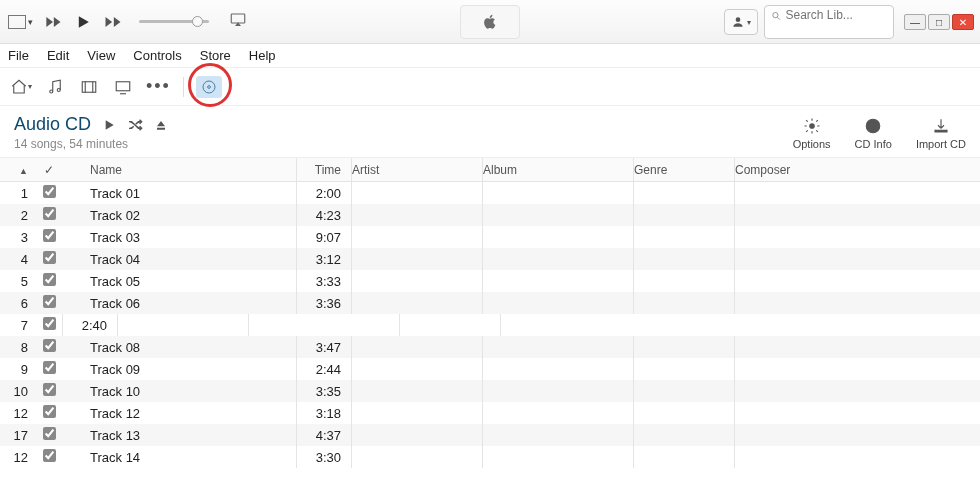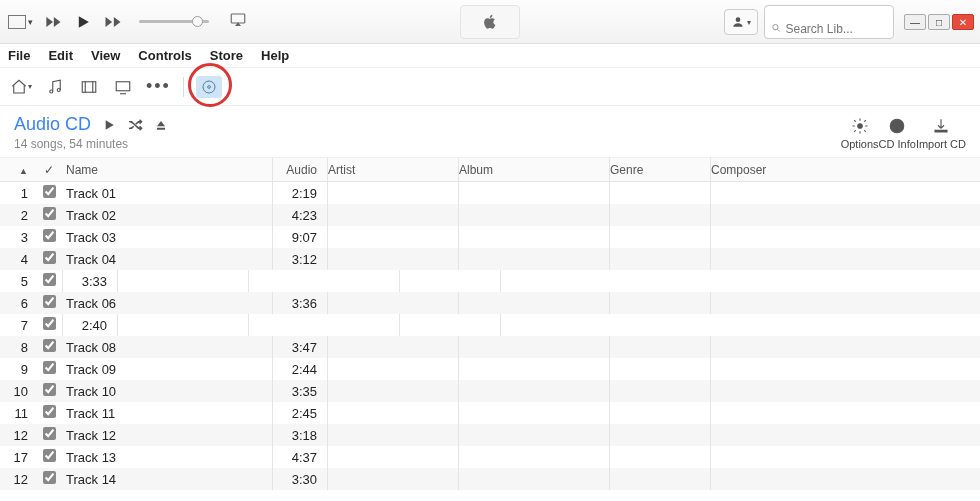--- a/index.html
+++ b/index.html
@@ -19,57 +19,57 @@
   .vol-track { width:70px; height:3px; background:#bbb; border-radius:2px; position:relative;}
   .vol-thumb { position:absolute; right:6px; top:-4px; width:11px; height:11px; border-radius:50%; background:#fafafa; border:1px solid #999;}
   .airplay { margin-left:10px; color:#666;}
   .airplay svg{width:18px;height:18px;}
   .logo-center { position:absolute; left:50%; top:50%; transform:translate(-50%,-50%); width:60px; height:34px; background:#f7f7f7; border:1px solid #e4e4e4; border-radius:4px; display:flex; align-items:center; justify-content:center;}
   .logo-center svg{width:18px;height:18px;fill:#6d6d6d;}
   .pb-right { position:absolute; right:6px; top:0; height:44px; display:flex; align-items:center; gap:6px;}
   .acct-btn { width:34px; height:26px; border:1px solid #ccc; border-radius:4px; background:#fafafa; display:flex; align-items:center; justify-content:center; gap:2px; cursor:pointer;}
   .acct-btn svg{width:14px;height:14px;fill:#555;}
   .acct-btn .caret{font-size:8px;color:#555;}
-  .search { width:130px; height:24px; border:1px solid #ccc; border-radius:4px; background:#fff; display:flex; align-items:flex-start; padding:16px 6px; gap:4px;}
+  .search { width:130px; height:24px; border:1px solid #ccc; border-radius:4px; background:#fff; display:flex; align-items:flex-end; padding:16px 6px; gap:4px;}
   .search svg{width:12px;height:12px;fill:#888;stroke:#888;}
   .search input{border:none;outline:none;font-size:12px;width:100%;color:#333;}
   .win-btns{display:flex;gap:2px;margin-left:4px;}
   .win-btn{width:22px;height:16px;border:1px solid #aaa;border-radius:2px;display:flex;align-items:center;justify-content:center;font-size:10px;cursor:pointer;}
   .wb-min{background:#efefef;color:#333;}
   .wb-max{background:#efefef;color:#333;}
   .wb-close{background:#e74b3c;color:#fff;border-color:#c03a2b;}
   
   .menu-bar{height:24px;display:flex;align-items:center;gap:18px;padding:0 8px;border-bottom:1px solid #eee;font-size:13px;color:#222;}
-  .menu-item{cursor:pointer;font-weight:bold;}
+  .menu-item{cursor:pointer;}
   
   .view-bar{height:38px;display:flex;align-items:center;gap:12px;padding:0 10px;border-bottom:1px solid #eee;position:relative;}
   .vb-ico{width:22px;height:22px;display:flex;align-items:center;justify-content:center;color:#555;cursor:pointer;}
   .vb-ico svg{width:18px;height:18px;stroke:#555;fill:none;stroke-width:1.5;}
   .more-dots{font-size:18px;letter-spacing:2px;color:#555;cursor:pointer;}
   .cd-tab{width:26px;height:22px;background:#cfe5f5;border-radius:3px;display:flex;align-items:center;justify-content:center;cursor:pointer;}
   .cd-tab svg{width:16px;height:16px;stroke:#4a7fa5;fill:none;stroke-width:1.5;}
   .red-circle{position:absolute;left:188px;top:-5px;width:44px;height:44px;border:3px solid #d33; border-radius:50%;pointer-events:none;}
   
   .cd-header{display:flex;align-items:flex-start;justify-content:space-between;padding:8px 14px 6px 14px;border-bottom:1px solid #eee;}
   .cd-left{display:flex;flex-direction:column;gap:2px;}
   .cd-title-row{display:flex;align-items:center;gap:10px;}
-  .cd-title{font-size:18px;color:#3b82f6;}
+  .cd-title{font-size:18px;color:#0c4a6e;}
   .cd-ctl{color:#555;cursor:pointer;display:inline-flex;}
   .cd-ctl svg{width:16px;height:16px;fill:#555;}
   .cd-sub{font-size:12px;color:#888;}
-  .cd-right{display:flex;align-items:center;padding-top:2px;}
+  .cd-right{display:flex;gap:24px;align-items:center;padding-top:2px;}
   .opt{display:flex;flex-direction:column;align-items:center;gap:2px;font-size:11px;color:#444;cursor:pointer;}
   .opt .oi{width:20px;height:20px;display:flex;align-items:center;justify-content:center;}
   .opt .oi svg{width:18px;height:18px;fill:#555;stroke:#555;}
   
   .tbl{font-size:13px;color:#222;}
   .thead{display:flex;align-items:center;height:24px;border-bottom:1px solid #e4e4e4;background:#fafafa;font-size:12px;color:#555;}
   .col-num{width:36px;text-align:right;padding-right:8px;}
   .col-chk{width:26px;text-align:center;}
-  .col-name{width:210px;padding-left:4px;}
+  .col-name{width:210px;padding-left:4px;margin-left:24px;}
   .col-time{width:54px;text-align:right;padding-right:10px;}
   .col-artist{width:130px;}
   .col-album{width:150px;}
   .col-genre{width:100px;}
   .col-composer{flex:1;}
   .thead .sort{font-size:9px;margin-left:2px;}
   .row{display:flex;align-items:center;height:22px;}
   .row:nth-child(even){background:#f6f6f6;}
   .row .col-chk input{accent-color:#888;}
   .col-cell{overflow:hidden;white-space:nowrap;}
@@ -241,37 +241,37 @@
     </div>
   </div>
 </div>
 
 <div class="tbl">
   <div class="thead">
     <div class="col-num"><span class="sort">▲</span></div>
     <div class="col-chk">✓</div>
     <div class="col-name">Name</div>
     <div class="vdiv"></div>
-    <div class="col-time">Audio</div>
+    <div class="col-time">Time</div>
     <div class="vdiv"></div>
     <div class="col-artist">Artist</div>
     <div class="vdiv"></div>
     <div class="col-album">Album</div>
     <div class="vdiv"></div>
     <div class="col-genre">Genre</div>
     <div class="vdiv"></div>
     <div class="col-composer">Composer</div>
   </div>
   <div id="rows">
       <div class="row">
         <div class="col-num col-cell">1</div>
         <div class="col-chk col-cell"><input type="checkbox" checked="" style=""></div>
         <div class="col-name col-cell">Track 01</div>
         <div class="vdiv"></div>
-        <div class="col-time col-cell">2:19</div>
+        <div class="col-time col-cell">2:00</div>
         <div class="vdiv"></div>
         <div class="col-artist col-cell"></div>
         <div class="vdiv"></div>
         <div class="col-album col-cell"></div>
         <div class="vdiv"></div>
         <div class="col-genre col-cell"></div>
         <div class="vdiv"></div>
         <div class="col-composer col-cell"></div>
       </div>
       <div class="row">
@@ -315,20 +315,21 @@
         <div class="vdiv"></div>
         <div class="col-album col-cell"></div>
         <div class="vdiv"></div>
         <div class="col-genre col-cell"></div>
         <div class="vdiv"></div>
         <div class="col-composer col-cell"></div>
       </div>
       <div class="row">
         <div class="col-num col-cell">5</div>
         <div class="col-chk col-cell"><input type="checkbox" checked="" style=""></div>
+        <div class="col-name col-cell">Track 05</div>
         <div class="vdiv"></div>
         <div class="col-time col-cell">3:33</div>
         <div class="vdiv"></div>
         <div class="col-artist col-cell"></div>
         <div class="vdiv"></div>
         <div class="col-album col-cell"></div>
         <div class="vdiv"></div>
         <div class="col-genre col-cell"></div>
         <div class="vdiv"></div>
         <div class="col-composer col-cell"></div>
@@ -401,35 +402,20 @@
         <div class="vdiv"></div>
         <div class="col-artist col-cell"></div>
         <div class="vdiv"></div>
         <div class="col-album col-cell"></div>
         <div class="vdiv"></div>
         <div class="col-genre col-cell"></div>
         <div class="vdiv"></div>
         <div class="col-composer col-cell"></div>
       </div>
       <div class="row">
-        <div class="col-num col-cell">11</div>
-        <div class="col-chk col-cell"><input type="checkbox" checked="" style=""></div>
-        <div class="col-name col-cell">Track 11</div>
-        <div class="vdiv"></div>
-        <div class="col-time col-cell">2:45</div>
-        <div class="vdiv"></div>
-        <div class="col-artist col-cell"></div>
-        <div class="vdiv"></div>
-        <div class="col-album col-cell"></div>
-        <div class="vdiv"></div>
-        <div class="col-genre col-cell"></div>
-        <div class="vdiv"></div>
-        <div class="col-composer col-cell"></div>
-      </div>
-      <div class="row">
         <div class="col-num col-cell">12</div>
         <div class="col-chk col-cell"><input type="checkbox" checked="" style=""></div>
         <div class="col-name col-cell">Track 12</div>
         <div class="vdiv"></div>
         <div class="col-time col-cell">3:18</div>
         <div class="vdiv"></div>
         <div class="col-artist col-cell"></div>
         <div class="vdiv"></div>
         <div class="col-album col-cell"></div>
         <div class="vdiv"></div>

